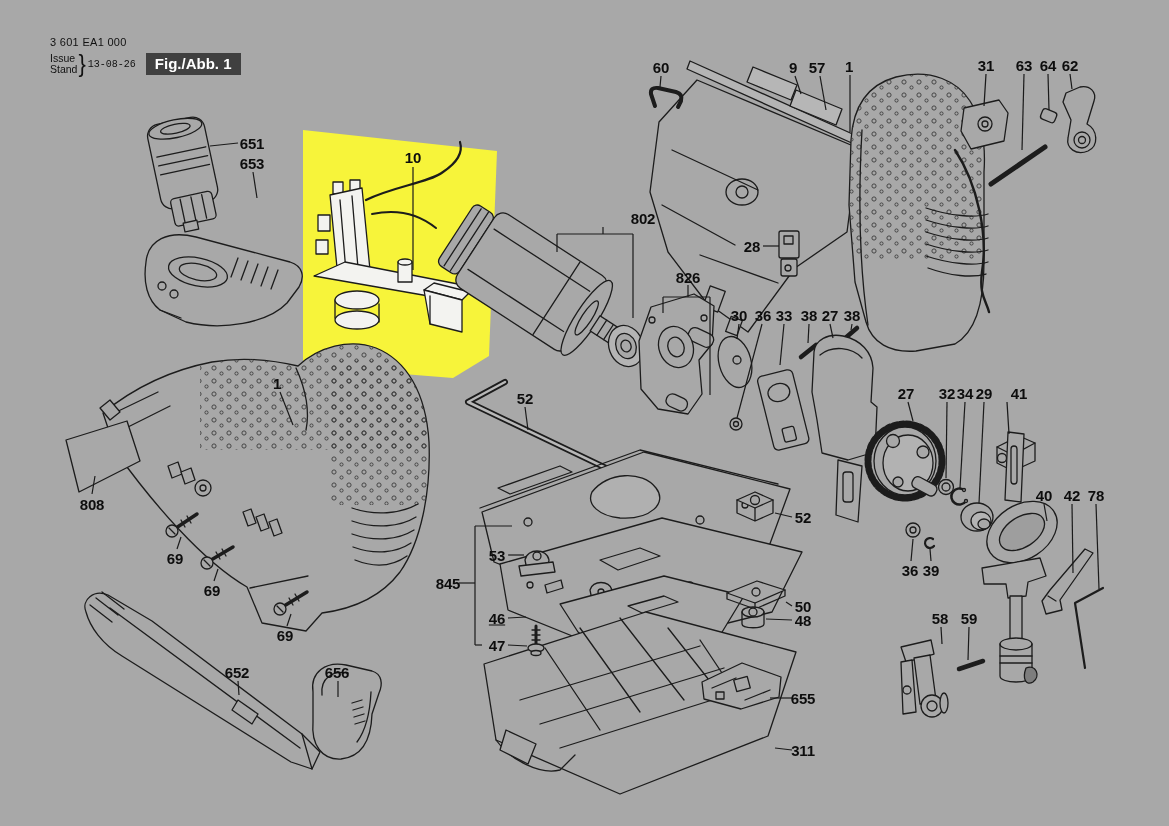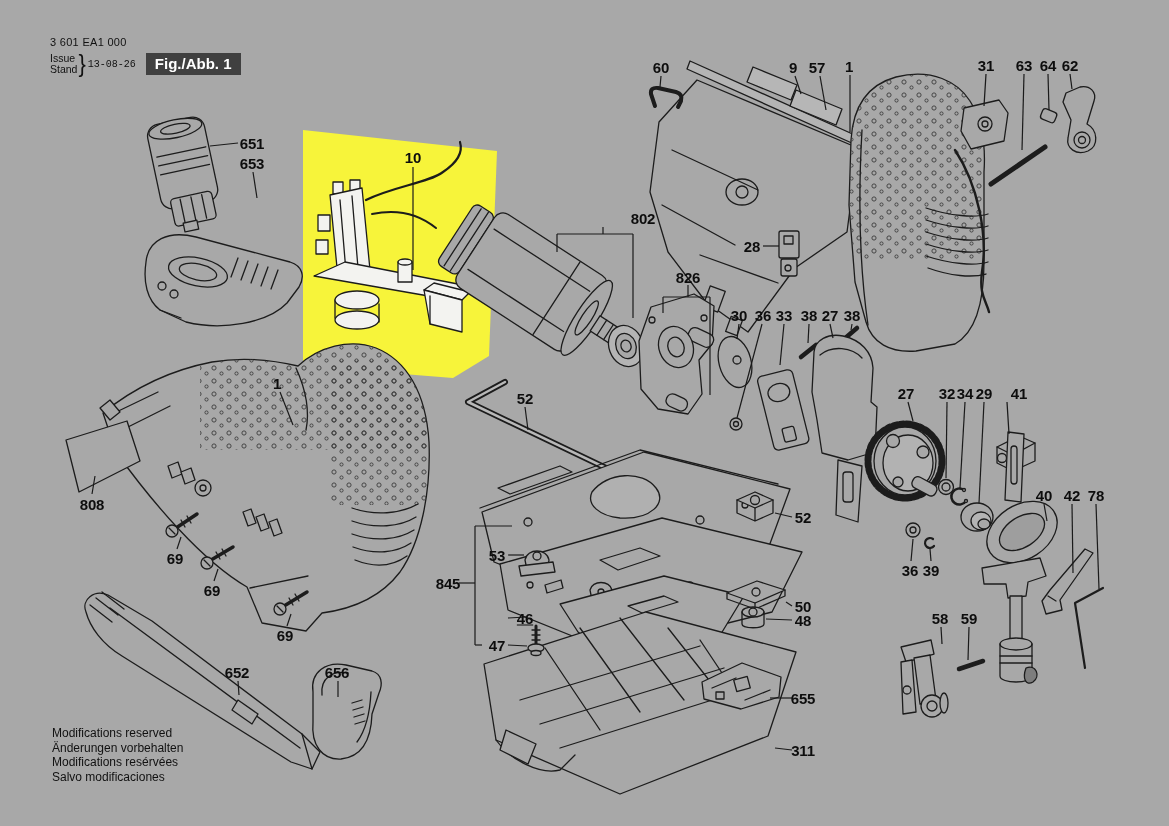--- a/index.html
+++ b/index.html
@@ -490,26 +490,20 @@
       <div class="iss">
         <span>Issue</span>
         <span>Stand</span>
       </div>
       <span class="brace">}</span>
       <span class="date">13-08-26</span>
       <span class="figbadge">Fig./Abb. 1</span>
     </div>
   </div>
 
-  <div class="ftr">
-    <div>Modifications reserved</div>
-    <div>Änderungen vorbehalten</div>
-    <div>Modifications resérvées</div>
-    <div>Salvo modificaciones</div>
-  </div>
 
 <div class="callout" style="left: 252px; top: 143px;">651</div>
     <div class="callout" style="left: 252px; top: 163px;">653</div>
     <div class="callout" style="left: 413px; top: 157px;">10</div>
     <div class="callout" style="left: 661px; top: 67px;">60</div>
     <div class="callout" style="left: 793px; top: 67px;">9</div>
     <div class="callout" style="left: 817px; top: 67px;">57</div>
     <div class="callout" style="left: 849px; top: 66px;">1</div>
     <div class="callout" style="left: 986px; top: 65px;">31</div>
     <div class="callout" style="left: 1024px; top: 65px;">63</div>
@@ -530,21 +524,21 @@
     <div class="callout" style="left: 984px; top: 393px;">29</div>
     <div class="callout" style="left: 1007px; top: 393px; margin-left: 12px;">41</div>
     <div class="callout" style="left: 525px; top: 398px;">52</div>
     <div class="callout" style="left: 277px; top: 383px;">1</div>
     <div class="callout" style="left: 92px; top: 504px;">808</div>
     <div class="callout" style="left: 175px; top: 558px;">69</div>
     <div class="callout" style="left: 212px; top: 590px;">69</div>
     <div class="callout" style="left: 285px; top: 635px;">69</div>
     <div class="callout" style="left: 448px; top: 583px;">845</div>
     <div class="callout" style="left: 497px; top: 555px;">53</div>
-    <div class="callout" style="left: 525px; top: 618px; text-decoration: underline;">46</div>
+    <div class="callout" style="left: 497px; top: 618px; text-decoration: underline;">46</div>
     <div class="callout" style="left: 497px; top: 645px;">47</div>
     <div class="callout" style="left: 803px; top: 517px;">52</div>
     <div class="callout" style="left: 803px; top: 606px;">50</div>
     <div class="callout" style="left: 803px; top: 620px;">48</div>
     <div class="callout" style="left: 910px; top: 570px;">36</div>
     <div class="callout" style="left: 931px; top: 570px;">39</div>
     <div class="callout" style="left: 940px; top: 618px;">58</div>
     <div class="callout" style="left: 969px; top: 618px;">59</div>
     <div class="callout" style="left: 1044px; top: 495px;">40</div>
     <div class="callout" style="left: 1072px; top: 495px;">42</div>

